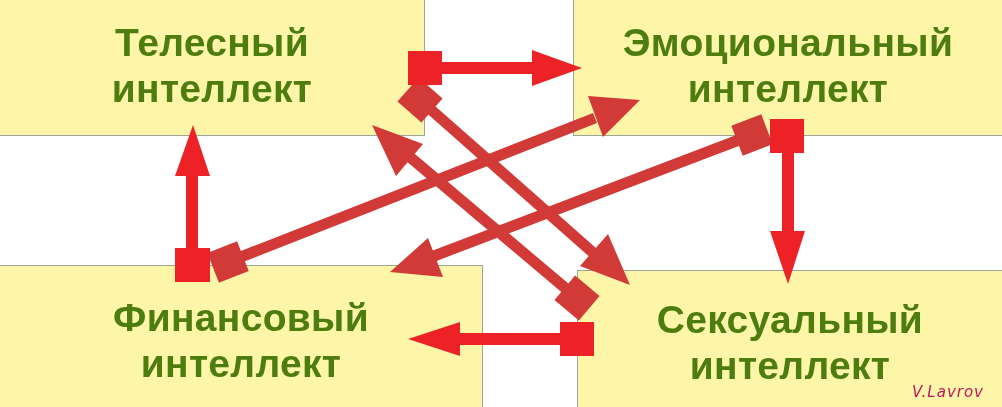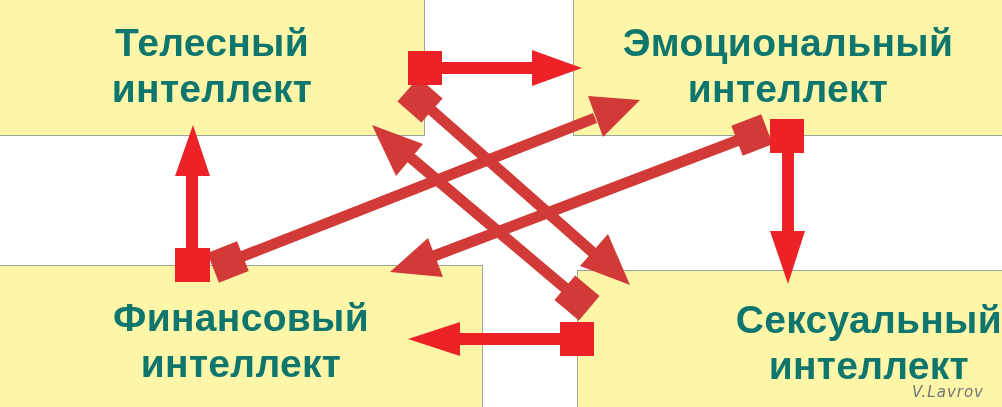--- a/index.html
+++ b/index.html
@@ -1,33 +1,33 @@
 <!DOCTYPE html>
 <html><head>
   <meta charset="utf-8">
   <style>
     html, body { margin: 0; padding: 0; background: #ffffff; }
     body { width: 1002px; height: 407px; position: relative; overflow: hidden;
            font-family: "Liberation Sans", sans-serif; }
     .box { position: absolute; background: #fdf5a8; border: 1px solid #9aa69a;
            box-sizing: border-box; display: flex; align-items: center; justify-content: center; }
-    .box-label { color: #0f766e; font-weight: bold; font-size: 39px; line-height: 46px;
+    .box-label { color: #4d7c0f; font-weight: bold; font-size: 39px; line-height: 46px;
                  text-align: center; letter-spacing: 0.3px; }
     .box-label span { display: block; }
     #box-tl { left: -1px; top: -1px; width: 426px; height: 137px; }
     #box-tr { left: 573px; top: -1px; width: 430px; height: 137px; }
     #box-bl { left: -1px; top: 265px; width: 484px; height: 143px; }
-    #box-br { left: 577px; top: 270px; width: 426px; height: 138px; justify-content: flex-end; }
+    #box-br { left: 577px; top: 270px; width: 426px; height: 138px; }
     #box-tl .box-label { margin-top: -4px; }
     #box-tr .box-label { margin-top: -4px; }
     #box-bl .box-label { margin-top: 8px; }
     #box-br .box-label { margin-top: 8px; }
     svg.arrows { position: absolute; left: 0; top: 0; width: 1002px; height: 407px; }
     .signature { position: absolute; right: 18px; bottom: 6px; font-family: "DejaVu Sans", sans-serif;
-                 font-style: italic; font-size: 15px; color: #737373; letter-spacing: 1px; }
+                 font-style: italic; font-size: 15px; color: #be185d; letter-spacing: 1px; }
   </style>
 </head>
 <body>
 
 <div class="box" id="box-tl">
   <div class="box-label">
     <span>Телесный</span>
     <span>интеллект</span>
   </div>
 </div>

